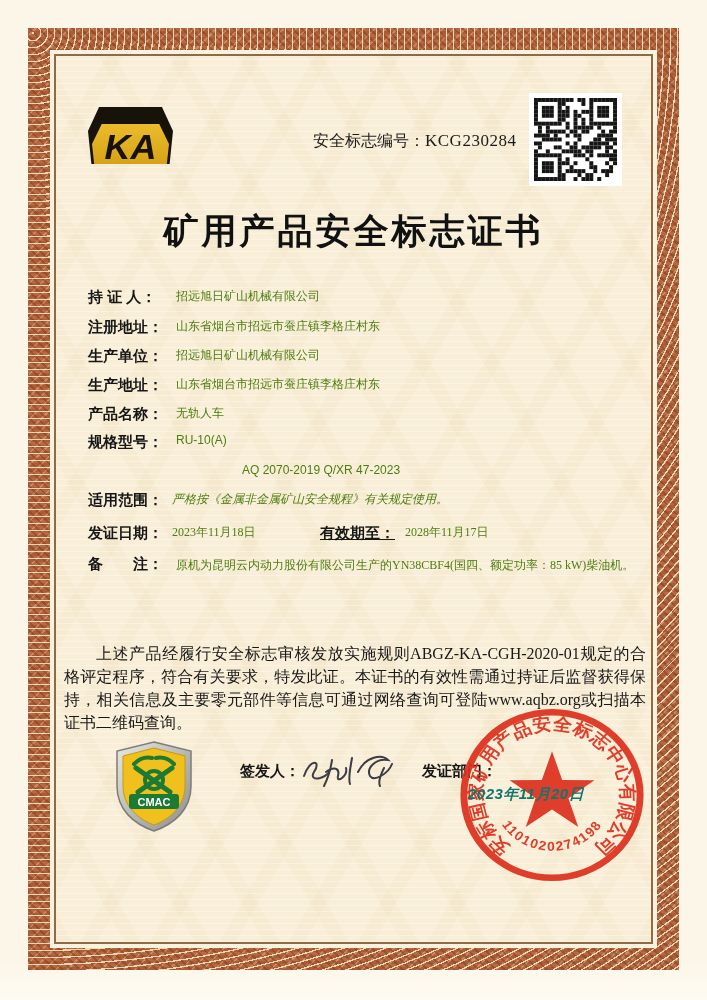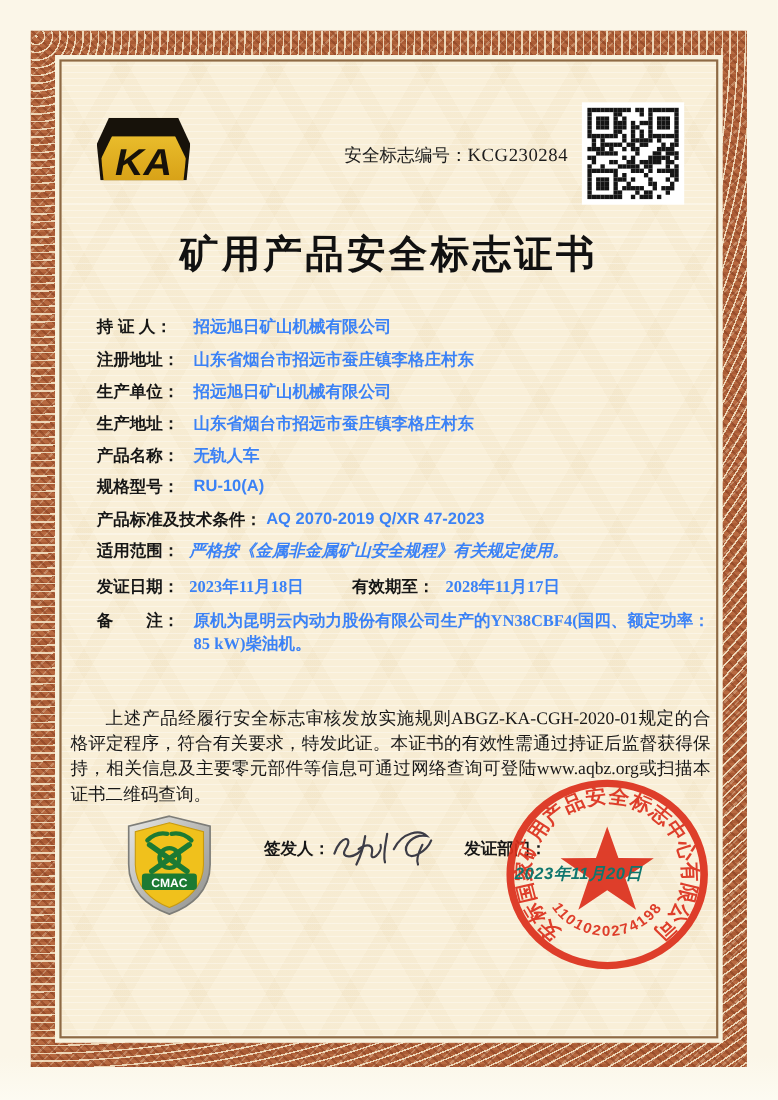--- a/index.html
+++ b/index.html
@@ -55,23 +55,23 @@
   .qr{left:529px;top:93px;width:93px;height:93px;background:#fff;padding:0;}
   .qr svg{display:block}
 
   
   .title{left:0;right:0;top:208px;text-align:center;font-size:35px;font-weight:bold;
     color:#111;letter-spacing:3px;font-family:"Liberation Serif", serif;}
 
   
   .row{left:0;right:0;height:22px;}
   .lab{position:absolute;left:88px;font-weight:bold;font-size:15px;color:#161616;white-space:pre;}
-  .val{position:absolute;font-weight:bold;font-size:15px;color:#3b82f6;
+  .val{position:absolute;font-weight:normal;font-size:12px;color:#4d7c0f;
     font-family:"Liberation Serif", serif;}
-  .lab2{position:absolute;font-weight:bold;font-size:15px;color:#161616;white-space:pre;}
+  .lab2{position:absolute;font-weight:bold;font-size:15px;color:#161616;white-space:pre;text-decoration:underline;}
 
   
   .statement{left:64px;top:642px;width:582px;font-size:16px;line-height:23px;
     font-weight:normal;color:#181818;text-indent:2em;text-align:justify;
     font-family:"Liberation Serif", serif;}
 
   
   .cmac{left:112px;top:740px;width:84px;height:94px;}
 
   
@@ -370,21 +370,20 @@
   </div>
   <div class="abs row" style="top:405px">
     <span class="lab">产品名称：</span>
     <span class="val" style="left:176px">无轨人车</span>
   </div>
   <div class="abs row" style="top:433px">
     <span class="lab">规格型号：</span>
     <span class="val" style="left:176px;font-family:'Liberation Sans',sans-serif">RU-10(A)</span>
   </div>
   <div class="abs row" style="top:463px">
-    <span class="lab">产品标准及技术条件：</span>
     <span class="val" style="left:242px;font-family:'Liberation Sans',sans-serif">AQ 2070-2019 Q/XR 47-2023</span>
   </div>
   <div class="abs row" style="top:491px">
     <span class="lab">适用范围：</span>
     <span class="val" style="left:172px;font-style:italic">严格按《金属非金属矿山安全规程》有关规定使用。</span>
   </div>
   <div class="abs row" style="top:524px">
     <span class="lab">发证日期：</span>
     <span class="val" style="left:172px">2023年11月18日</span>
     <span class="lab2" style="left:320px">有效期至：</span>

